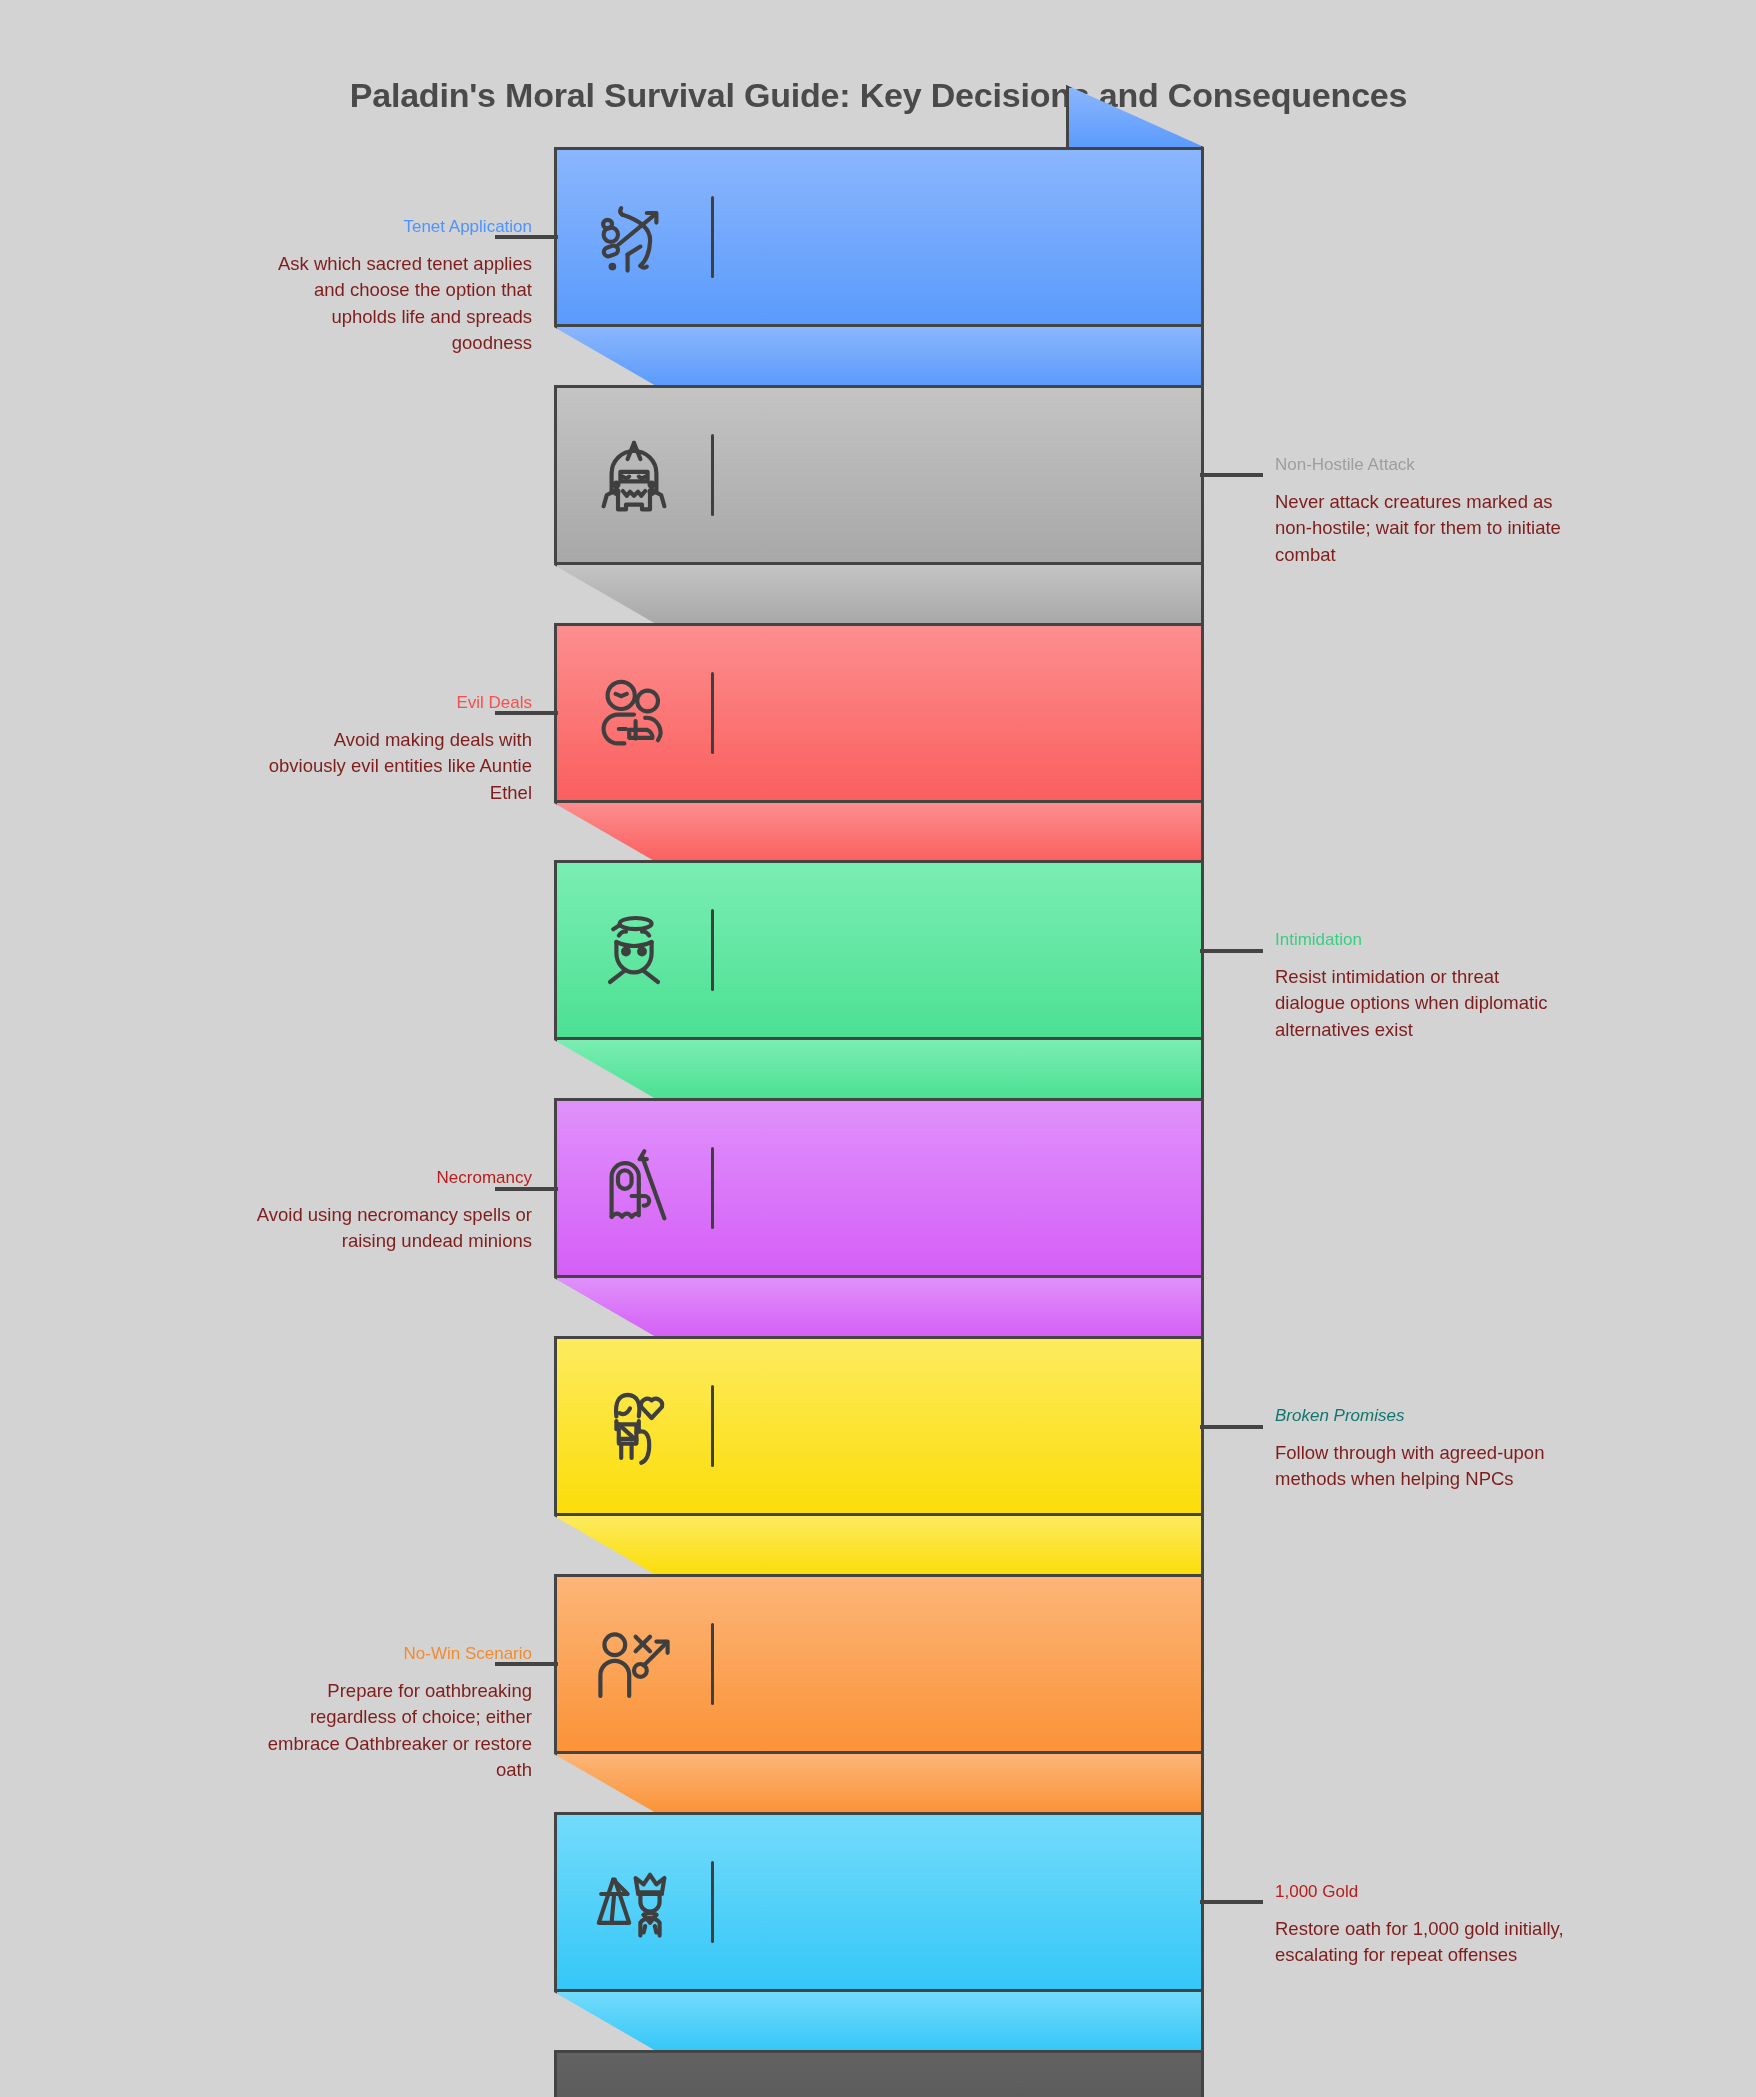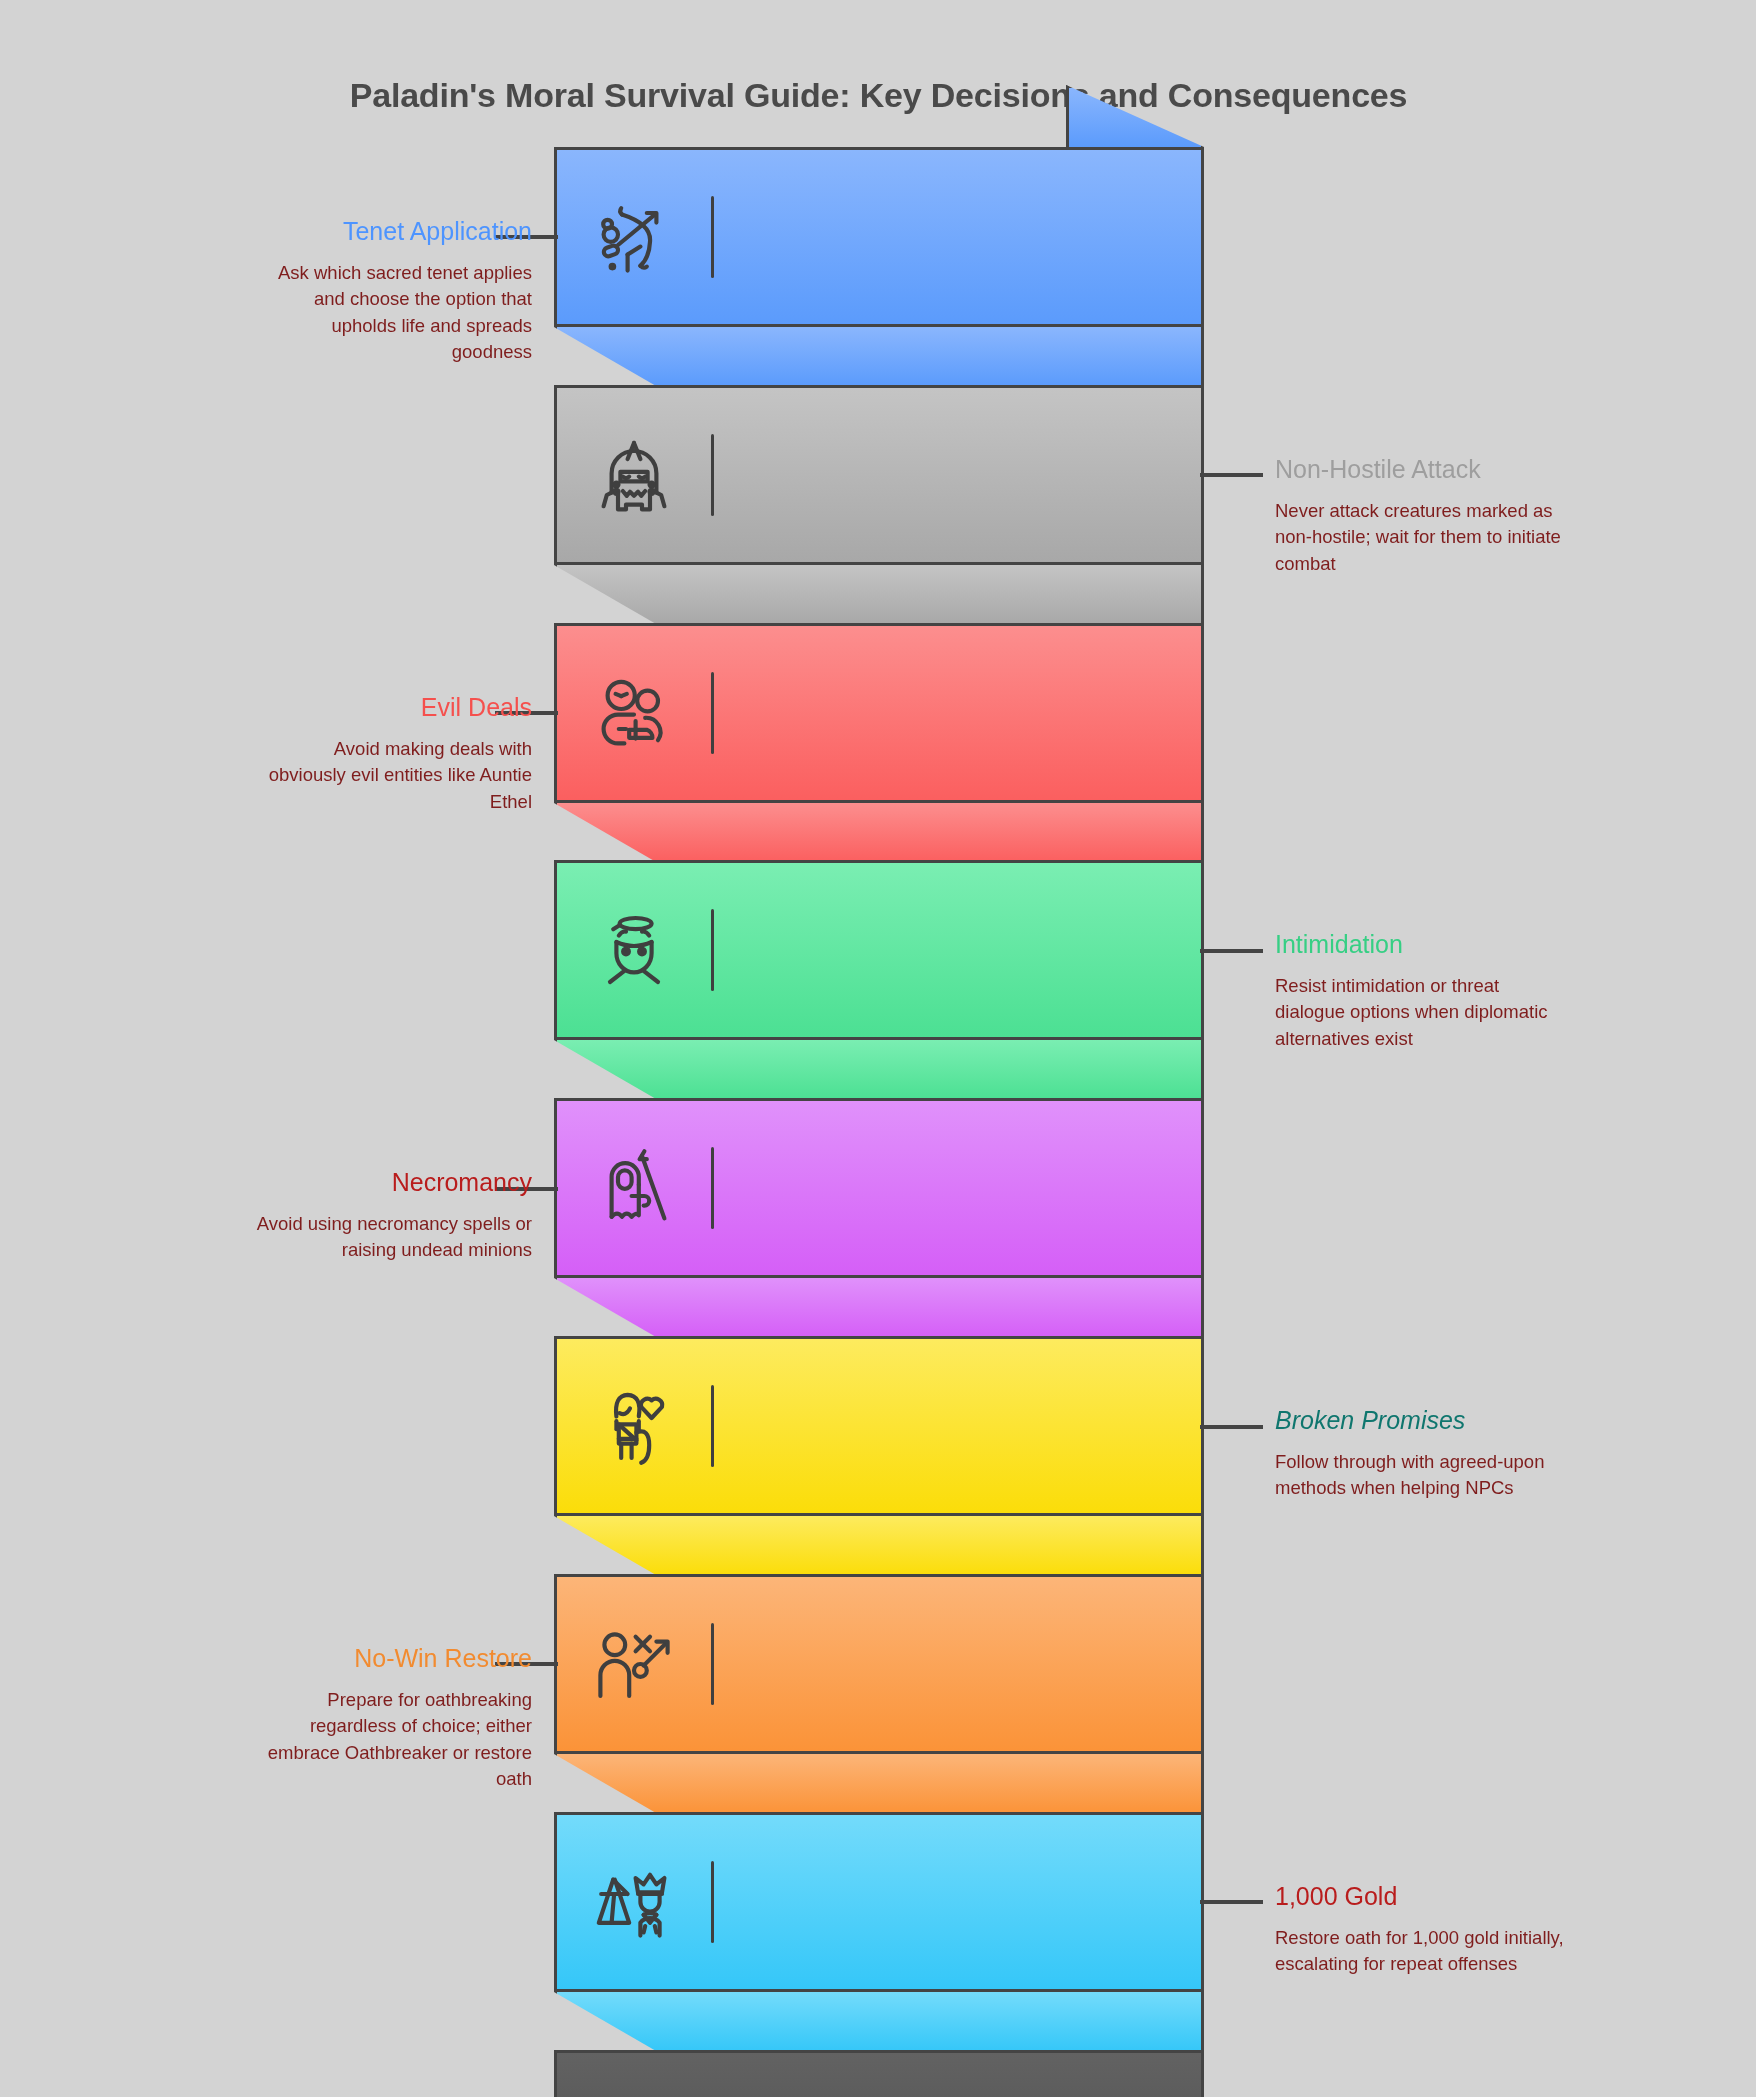--- a/index.html
+++ b/index.html
@@ -80,21 +80,21 @@
     position: absolute;
     height: 3.8px;
     background: #444444;
   }
 
   
   .label-block { position: absolute; width: 461px; }
   .label-block.left  { left: 71px;  text-align: right; }
   .label-block.right { left: 1275px; text-align: left;  }
   .label-block .heading {
-    font-size: 25px;
+    font-size: 17px;
     font-weight: normal;
     line-height: 1.12;
     white-space: nowrap;
   }
   .label-block .desc {
     margin-top: 15px;
     font-size: 18.5px;
     line-height: 1.42;
     color: #7f1d1d;
   }
@@ -316,21 +316,21 @@
       </div>
       <div class="label-block left" style="top: 1168px;">
         <div class="heading" style="color: #b91c1c;">Necromancy</div>
         <div class="desc" style="width: 277px; margin-left: auto;">Avoid using necromancy spells or raising undead minions</div>
       </div>
       <div class="label-block right" style="top: 1406px;">
         <div class="heading" style="color: #0f766e; font-style: italic;">Broken Promises</div>
         <div class="desc" style="width: 289px;">Follow through with agreed-upon methods when helping NPCs</div>
       </div>
       <div class="label-block left" style="top: 1644px;">
-        <div class="heading" style="color: rgb(242, 139, 48);">No-Win Restore</div>
+        <div class="heading" style="color: rgb(242, 139, 48);">No-Win Scenario</div>
         <div class="desc" style="width: 277px; margin-left: auto;">Prepare for oathbreaking regardless of choice; either embrace Oathbreaker or restore oath</div>
       </div>
       <div class="label-block right" style="top: 1882px;">
         <div class="heading" style="color: #b91c1c;">1,000 Gold</div>
         <div class="desc" style="width: 289px;">Restore oath for 1,000 gold initially, escalating for repeat offenses</div>
       </div>
     </div>
 
 </div>
 

